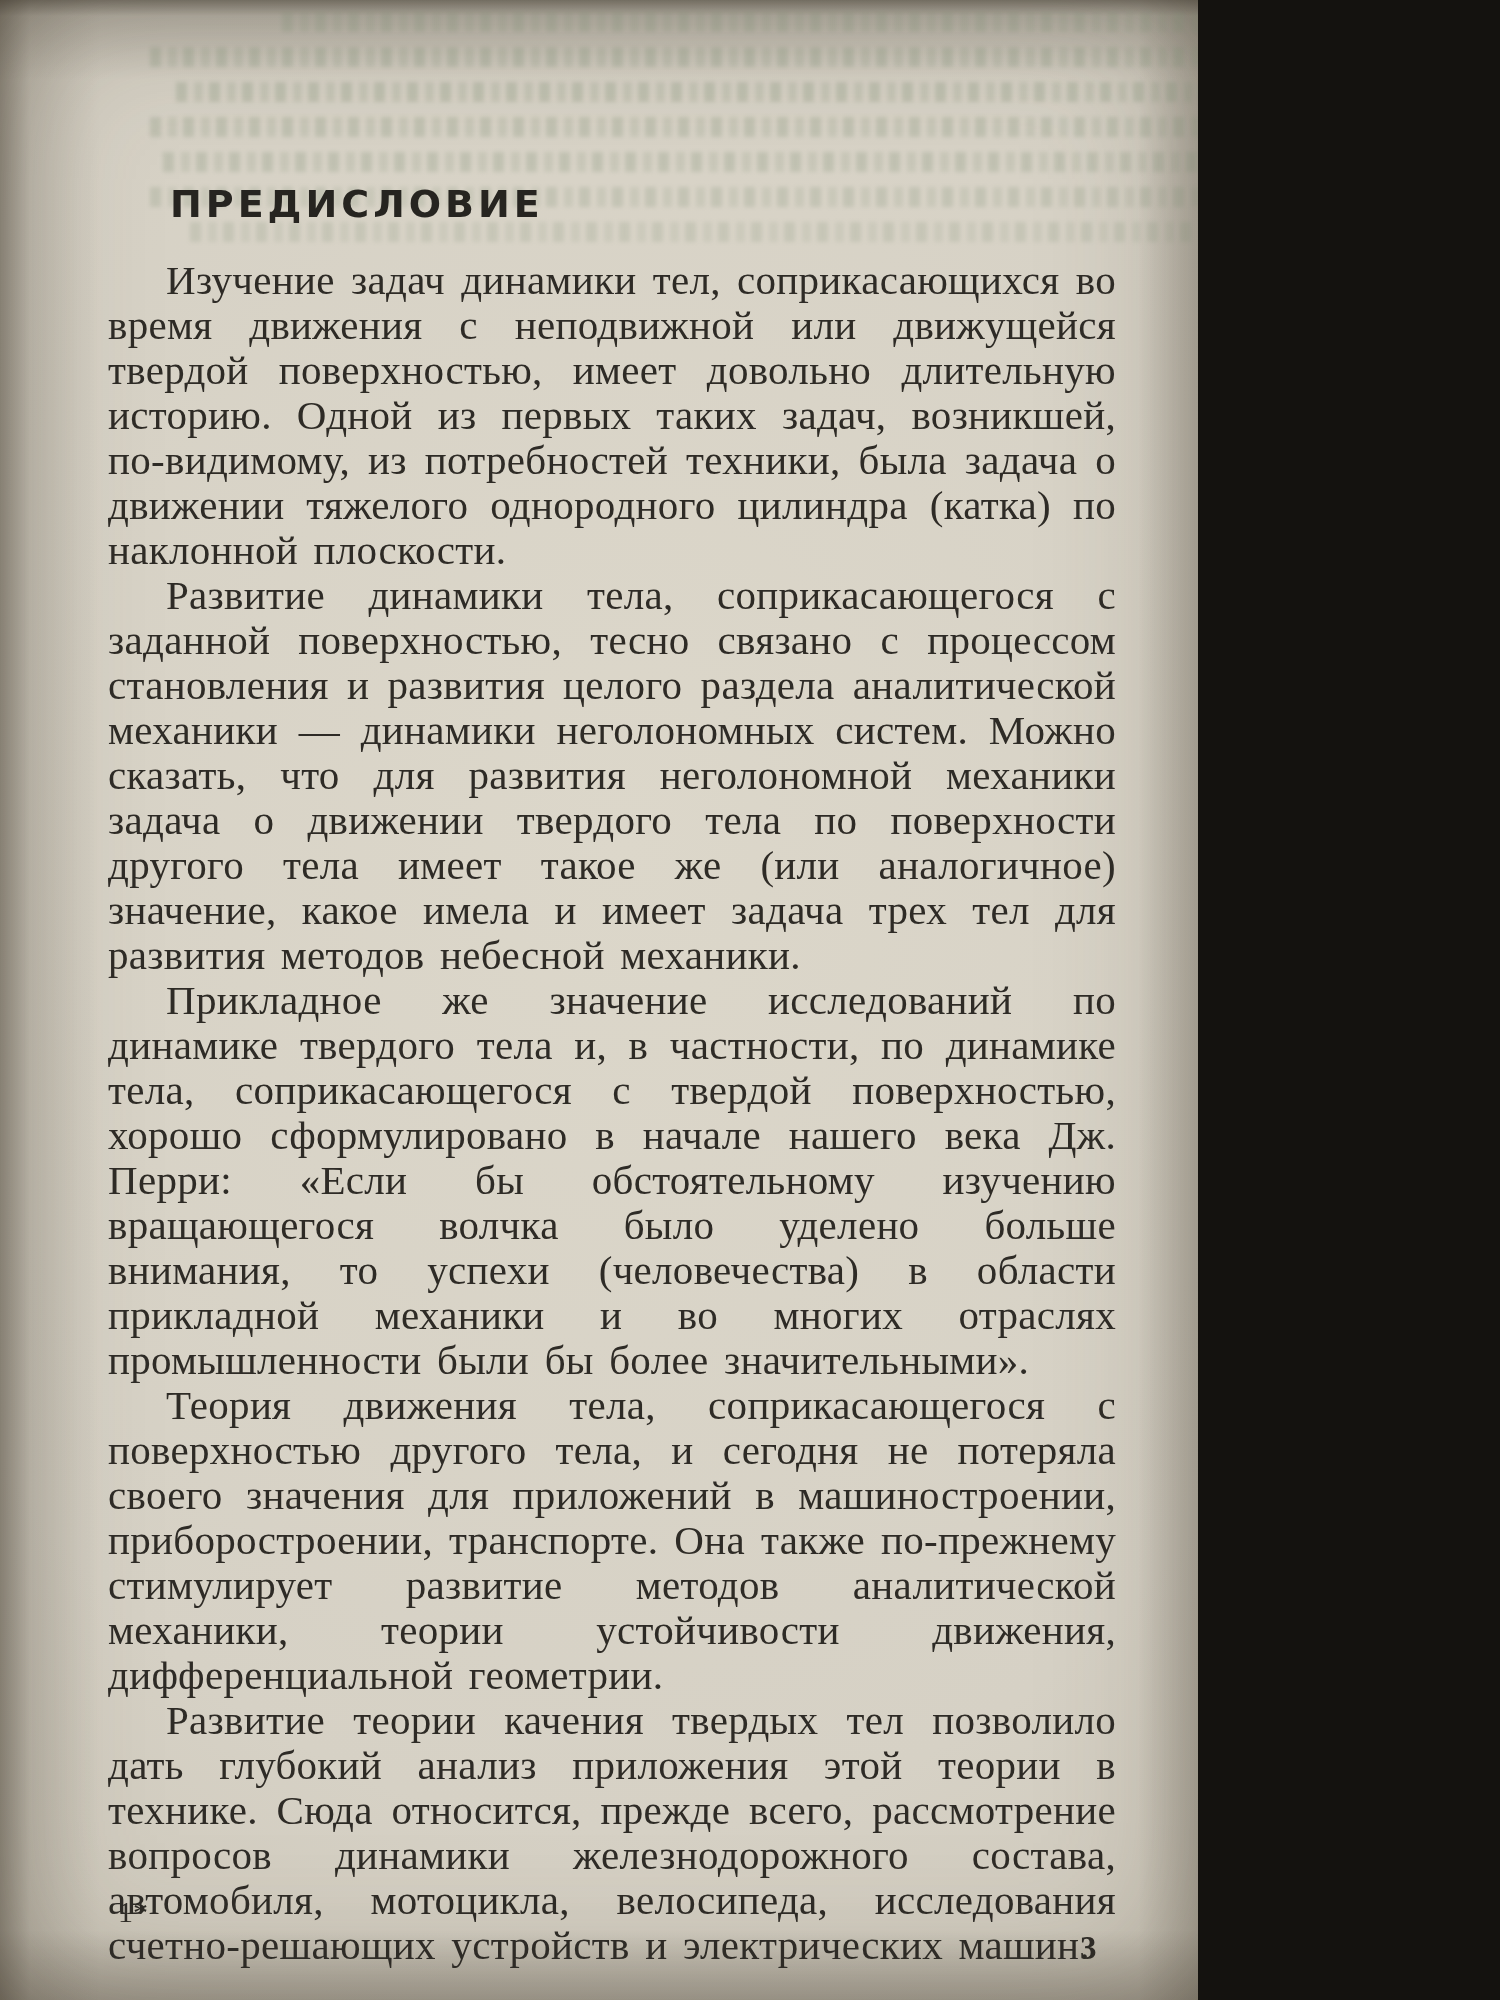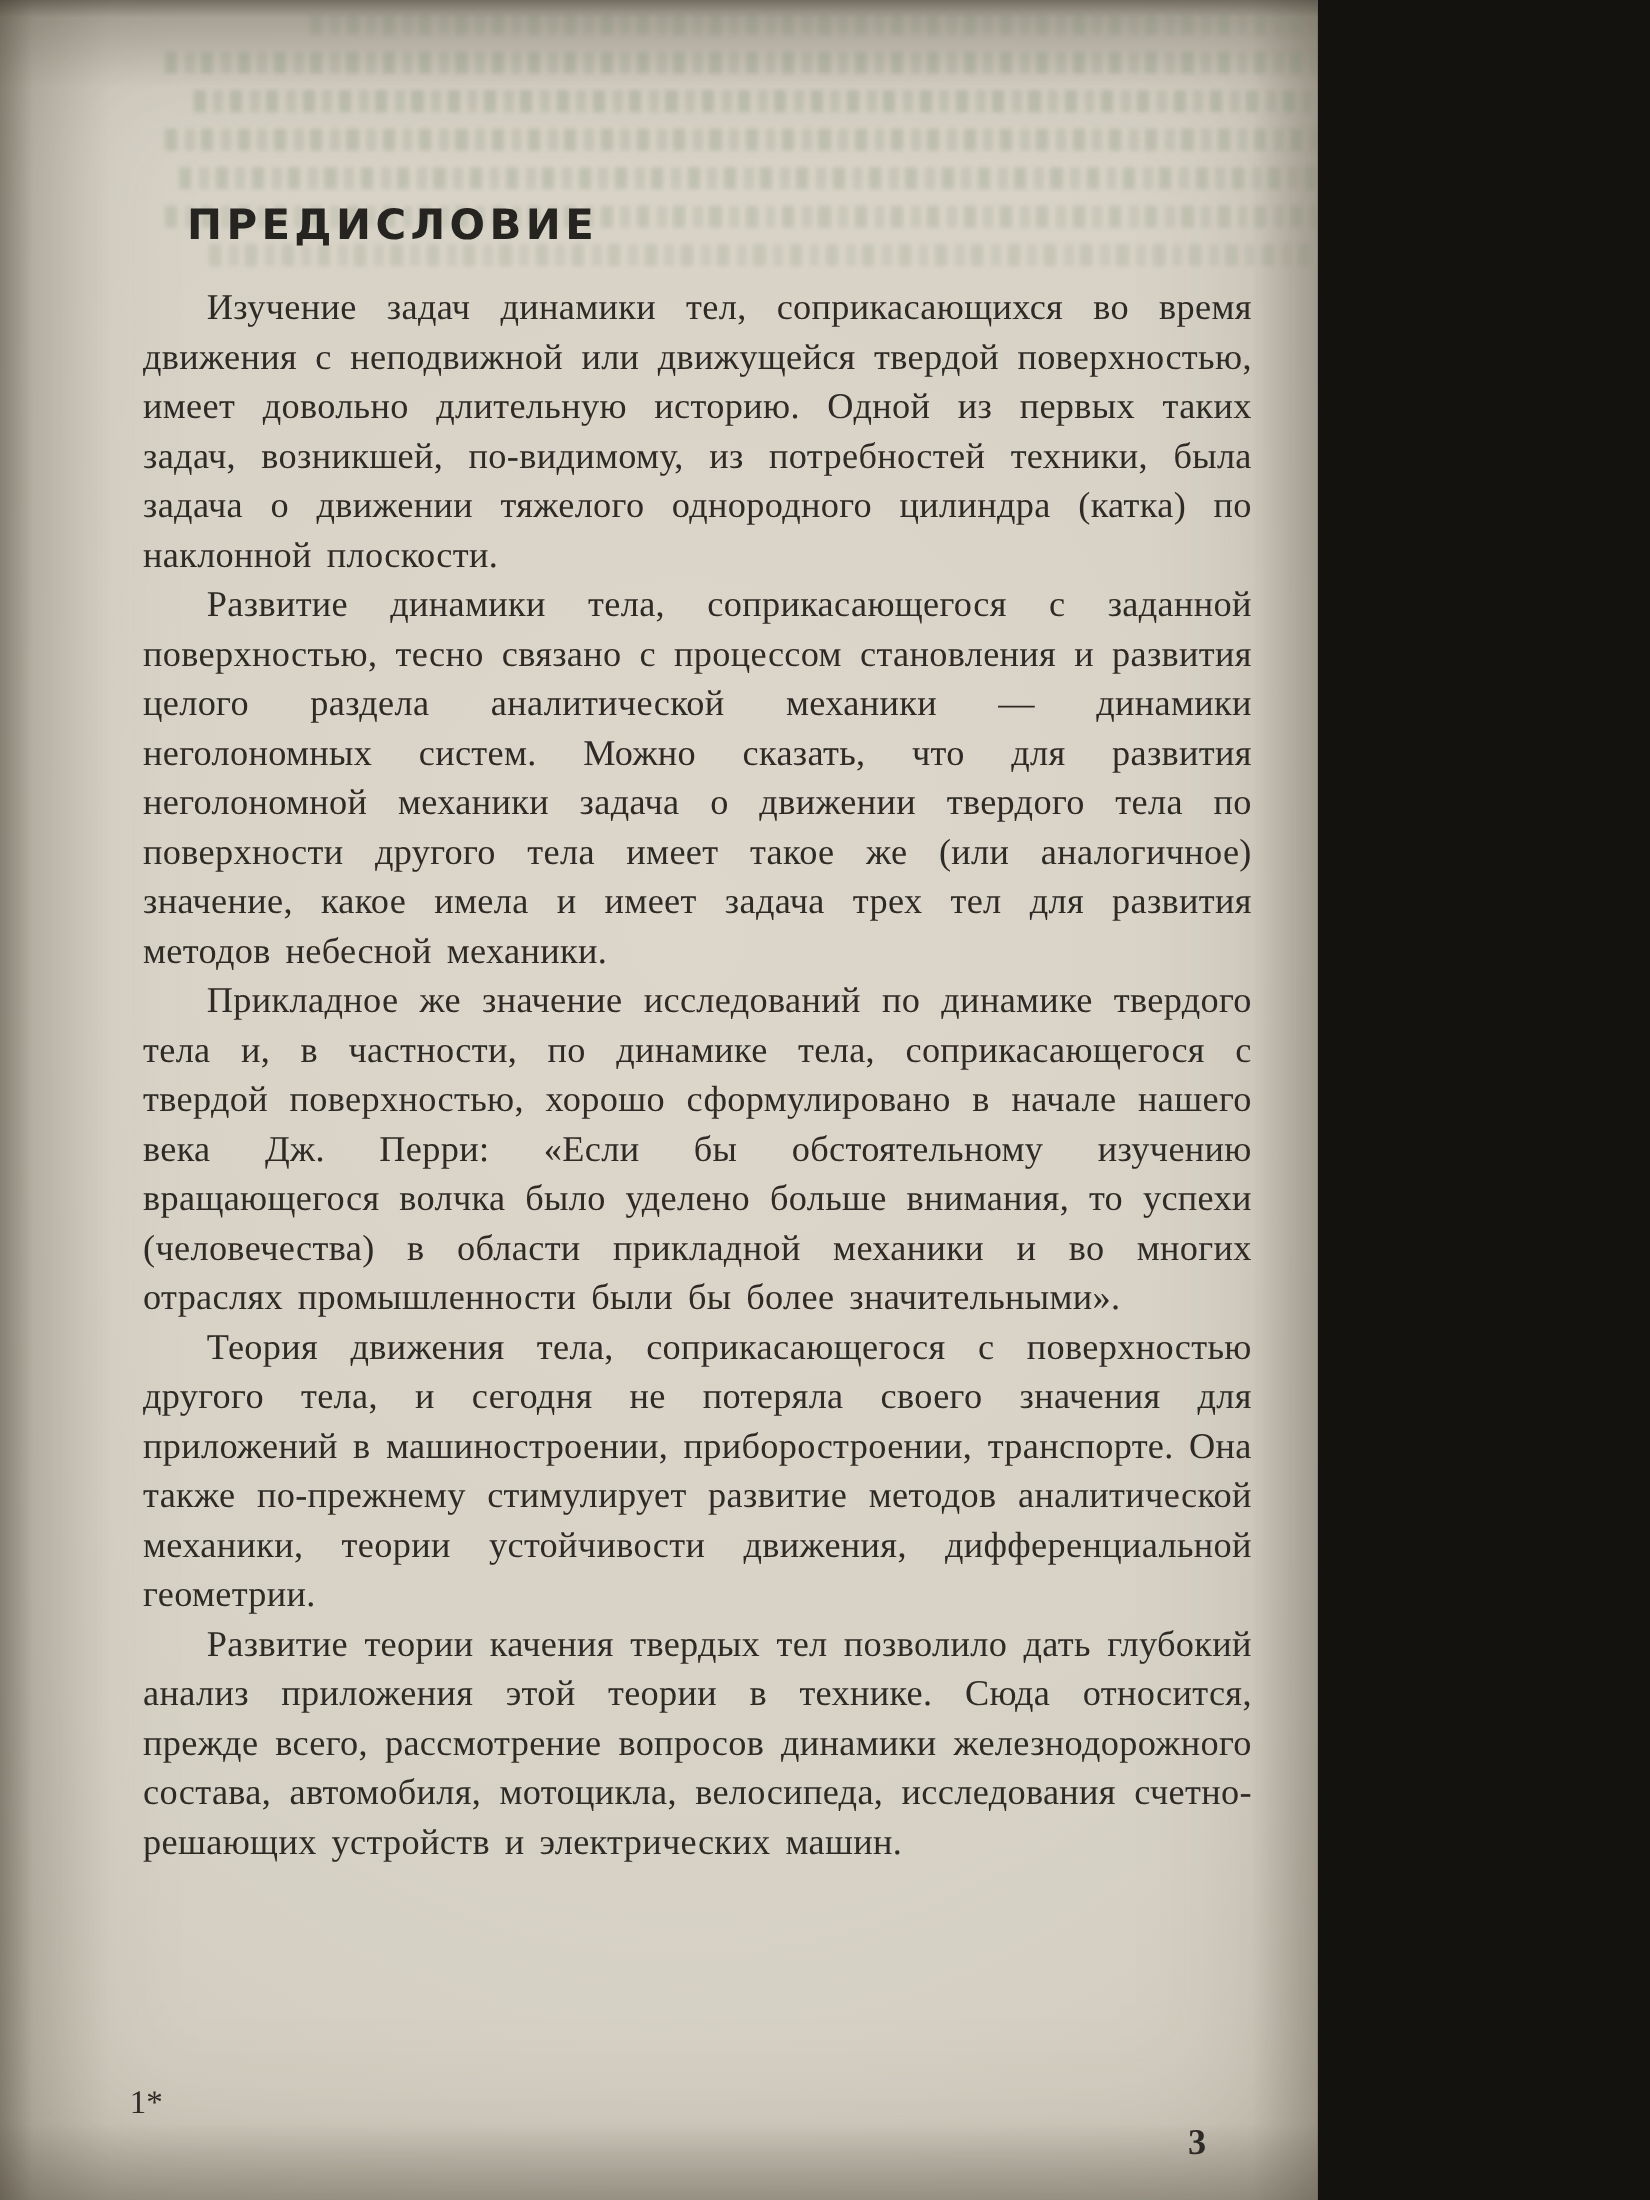--- a/index.html
+++ b/index.html
@@ -44,22 +44,22 @@
   .bleed-line:nth-child(7){width:76%;margin-left:3%;opacity:.34;}
   .title{
     position:absolute;left:170px;top:182px;margin:0;
     font-family:"DejaVu Sans","Liberation Sans",sans-serif;
     font-weight:700;
     font-size:38px;
     letter-spacing:4px;
     color:#262420;
   }
   .body{
-    position:absolute;left:130px;top:258px;width:1008px;
-    font-size:33px;
+    position:absolute;left:108px;top:258px;width:1008px;
+    font-size:41px;
     line-height:45px;
     text-align:justify;
     word-spacing:5px;
     letter-spacing:0.3px;
   }
   .body p{margin:0;text-indent:58px;}
   .sig{
     position:absolute;left:118px;top:1895px;
     font-size:30px;
   }

